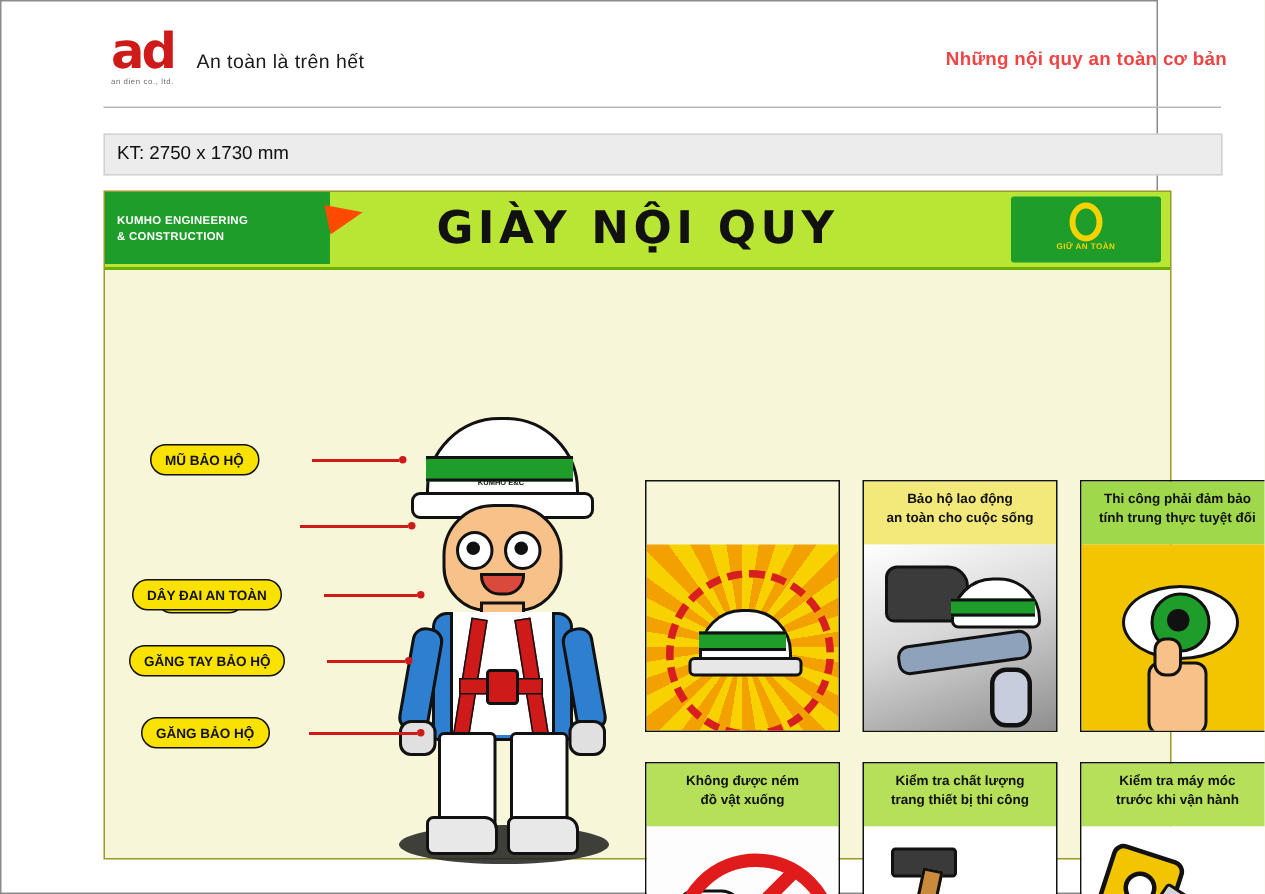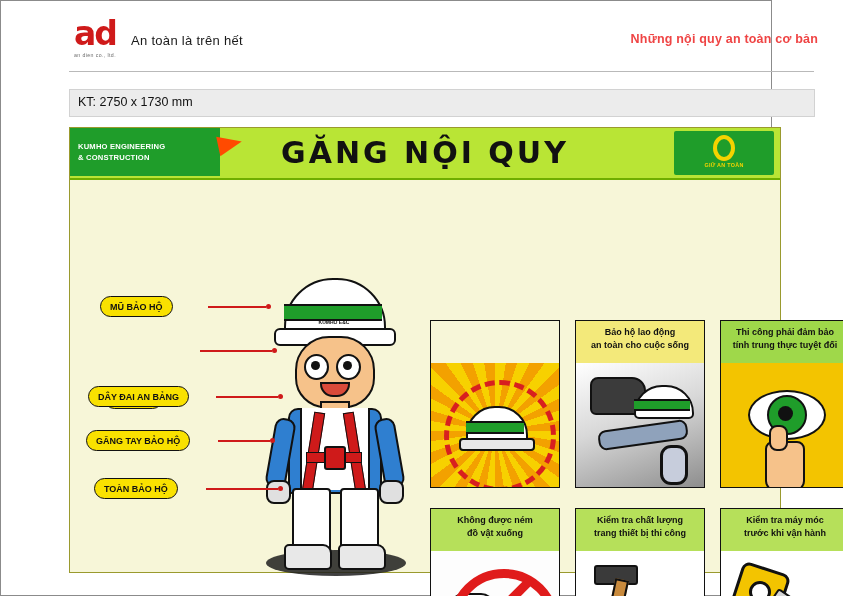--- a/index.html
+++ b/index.html
@@ -314,21 +314,21 @@
   <div class="kt-bar">
     <div class="kt-text">KT:  2750 x 1730 mm</div>
   </div>
 
   <div class="poster">
 
     <div class="poster-top">
       <div class="kumho-block" style="white-space: pre-line;">KUMHO ENGINEERING
 &amp; CONSTRUCTION</div>
       <div class="kumho-swoosh"></div>
-      <div class="poster-title">GĂNG NỘI QUY</div>
+      <div class="poster-title">GIÀY NỘI QUY</div>
       <div class="badge">
         <div class="badge-ring"></div>
         <div class="badge-text">GIỮ AN TOÀN</div>
       </div>
     </div>
 
     <div class="tagwrap">
 
       <div class="mascot">
         <div class="shadow"></div>
@@ -365,33 +365,33 @@
       <div class="leader" style="left:138px;top:128px;width:58px;"></div>
       <div class="leaddot" style="left:196px;top:126px;"></div>
 
       <div class="tag" style="left:34px;top:162px;margin-top:48px;">
         <span>QUAI  MŨ</span>
       </div>
       <div class="leader" style="left:130px;top:172px;width:72px;"></div>
       <div class="leaddot" style="left:202px;top:170px;"></div>
 
       <div class="tag" style="left:18px;top:208px;">
-        <span>DÂY ĐAI AN BẢNG</span>
+        <span>DÂY ĐAI AN TOÀN</span>
       </div>
       <div class="leader" style="left:146px;top:218px;width:62px;"></div>
       <div class="leaddot" style="left:208px;top:216px;"></div>
 
       <div class="tag" style="left:16px;top:252px;">
         <span>GĂNG TAY BẢO HỘ</span>
       </div>
       <div class="leader" style="left:148px;top:262px;width:52px;"></div>
       <div class="leaddot" style="left:200px;top:260px;"></div>
 
       <div class="tag" style="left:24px;top:300px;">
-        <span>TOÀN BẢO HỘ</span>
+        <span>GĂNG BẢO HỘ</span>
       </div>
       <div class="leader" style="left:136px;top:310px;width:72px;"></div>
       <div class="leaddot" style="left:208px;top:308px;"></div>
     </div>
 
     <div class="cards">
 
       <div class="card c-yellow" style="left:0px;top:0px;">
         <div class="card-body">
           <div class="bg-rays"></div>

